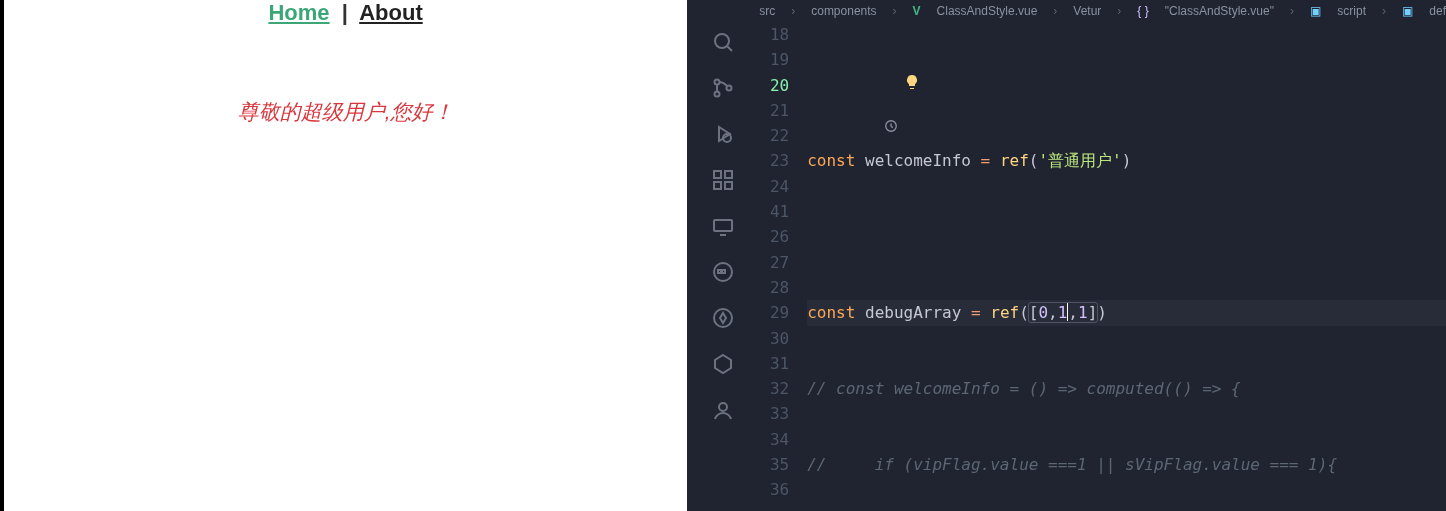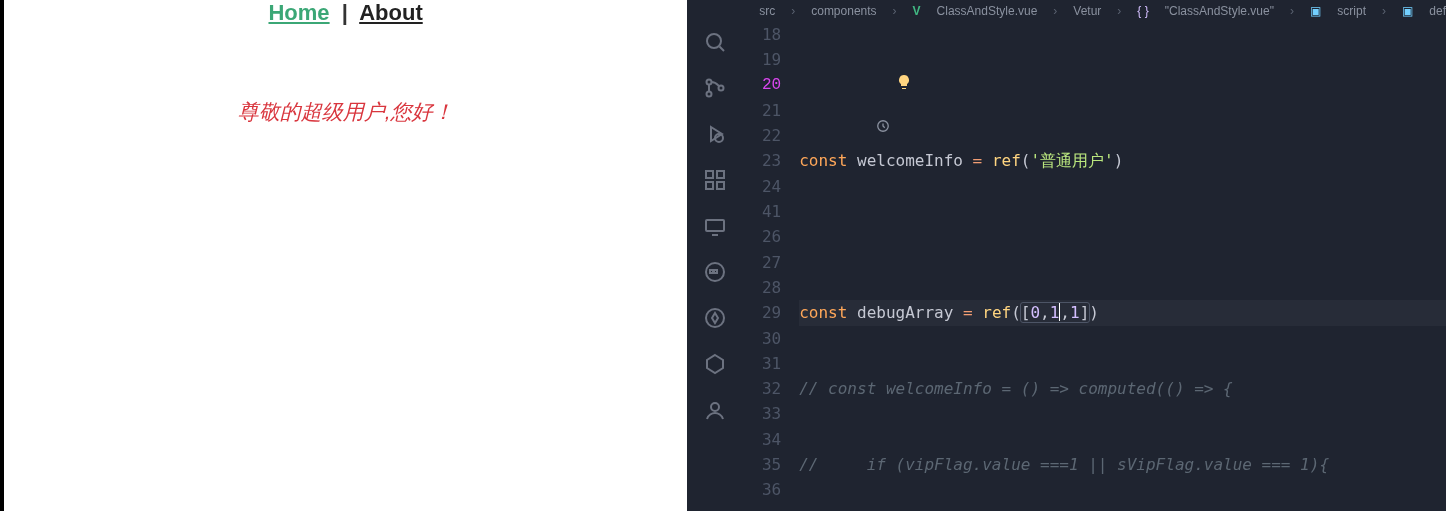--- a/index.html
+++ b/index.html
@@ -68,20 +68,21 @@
     .breadcrumbs .chev { color: #5a6270; }
     .breadcrumbs .ic { display: inline-flex; align-items: center; }
     .breadcrumbs .vue-ic { color: #41b883; font-weight: 700; }
     .breadcrumbs .brace-ic { color: #d4bfff; }
     .breadcrumbs .cube-ic { color: #73d0ff; }
 
     .editor-body {
       flex: 1;
       display: flex;
       overflow: hidden;
+      padding-left: 8px;
     }
     .activity-bar {
       width: 56px;
       background: #1f2430;
       display: flex;
       flex-direction: column;
       align-items: center;
       padding-top: 6px;
       gap: 18px;
     }
@@ -103,21 +104,21 @@
       overflow: hidden;
     }
     .gutter {
       width: 56px;
       text-align: right;
       padding-right: 18px;
       color: #4d5566;
       user-select: none;
     }
     .gutter .ln { height: 25.3px; }
-    .gutter .ln.current { color: #d946ef; font-family: Liberation Mono, monospace; }
+    .gutter .ln.current { color: #86efac; }
     .code {
       flex: 1;
       color: #c5c8d3;
       position: relative;
       white-space: pre;
     }
     .code .line { height: 25.3px; }
     .code .line.hl { background: rgba(255,255,255,0.04); }
     .tok-kw { color: #ffa759; }
     .tok-var { color: #c5c8d3; }

